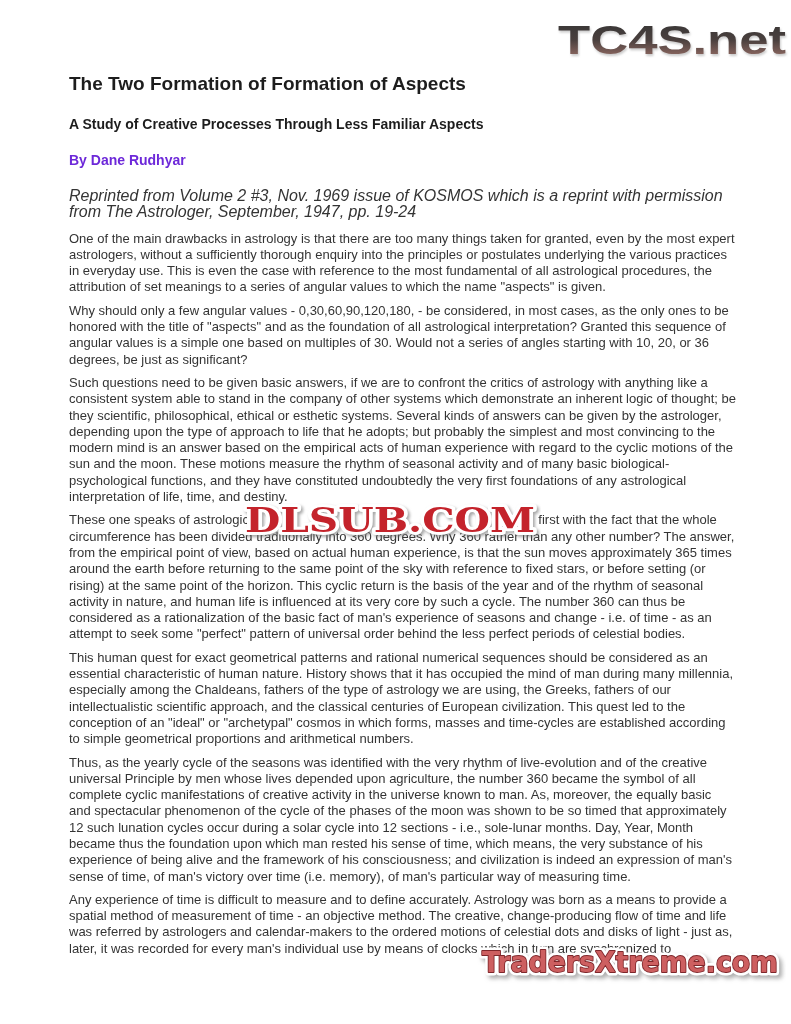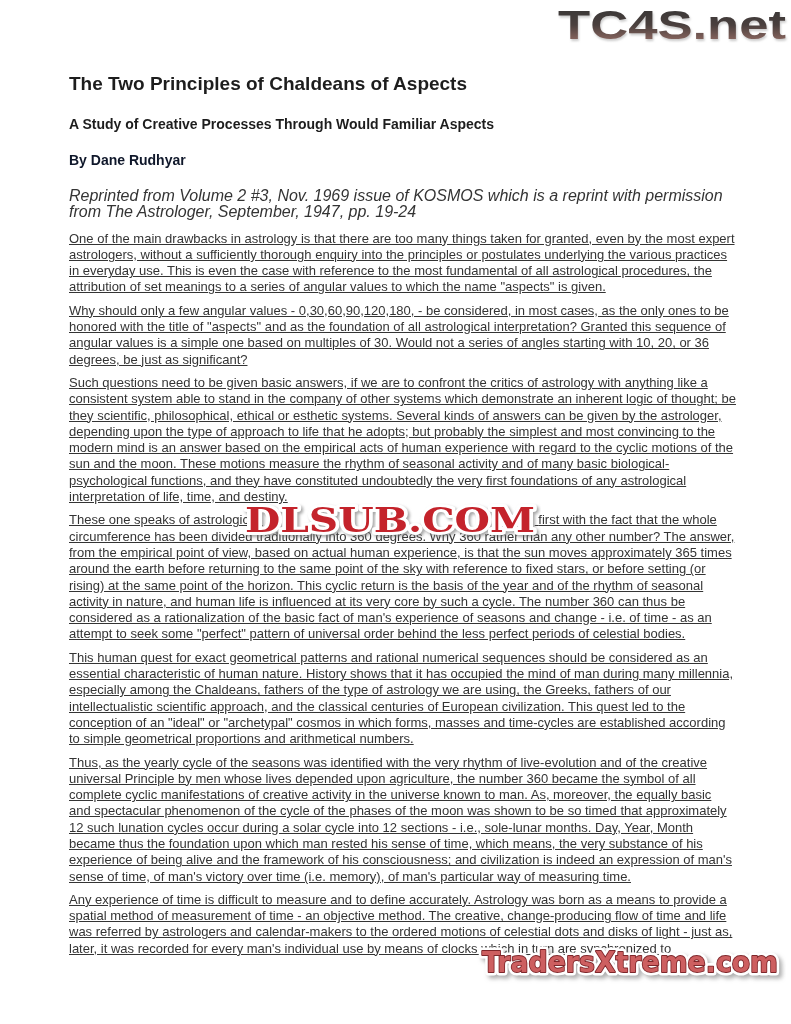--- a/index.html
+++ b/index.html
@@ -5,21 +5,21 @@
   html, body { margin: 0; padding: 0; }
   body {
     width: 791px; height: 1024px;
     background: #ffffff;
     font-family: "Liberation Sans", sans-serif;
     position: relative;
     overflow: hidden;
   }
   .logo-wrap {
     position: absolute;
-    top: 0; right: 2px;
+    top: 15px; right: 2px;
     width: 235px; height: 48px;
   }
   .doc {
     position: absolute;
     left: 69px; top: 73px;
     width: 667px;
     color: #343434;
   }
   .doc h1 {
     margin: 0;
@@ -33,33 +33,32 @@
     font-size: 14px;
     line-height: 17px;
     font-weight: bold;
     color: #1d1d1d;
   }
   .doc .byline {
     margin: 19px 0 0 0;
     font-size: 14px;
     line-height: 17px;
     font-weight: bold;
-    color: #0f172a;
+    color: #6d28d9;
   }
   .doc .note {
     margin: 19px 0 0 0;
     font-size: 16px;
     line-height: 16.3px;
     font-style: italic;
   }
   .doc p.body {
     margin: 7px 0 0 0;
     font-size: 13px;
     line-height: 16.3px;
-    text-decoration: underline;
   }
   .doc p.body.first { margin-top: 10px; }
   .wm-holder { position: relative; }
   .wm-gap {
     display: inline-block;
     width: 272px;
     height: 1px;
     vertical-align: baseline;
   }
   .wm-center {
@@ -88,22 +87,22 @@
         <stop offset="0" stop-color="#343434"></stop>
         <stop offset="0.5" stop-color="#4a403e"></stop>
         <stop offset="1" stop-color="#a3756c"></stop>
       </linearGradient>
     </defs>
     <text x="4" y="39" font-family="Liberation Sans" ,="" sans-serif="" font-size="40" font-weight="bold" textLength="228" lengthAdjust="spacingAndGlyphs" fill="url(#logoGrad)" style="filter: drop-shadow(1px 2px 1px rgba(160,160,160,0.55)); font-family:'Liberation Sans',sans-serif;">TC4S.net</text>
   </svg>
 </div>
 
 <div class="doc">
-  <h1>The Two Principles of Chaldeans of Aspects</h1>
-  <div class="subtitle">A Study of Creative Processes Through Would Familiar Aspects</div>
+  <h1>The Two Formation of Formation of Aspects</h1>
+  <div class="subtitle">A Study of Creative Processes Through Less Familiar Aspects</div>
   <div class="byline">By Dane Rudhyar</div>
   <div class="note">Reprinted from Volume 2 #3, Nov. 1969 issue of KOSMOS which is a reprint with permission from The Astrologer, September, 1947, pp. 19-24</div>
 
   <p class="body first">One of the main drawbacks in astrology is that there are too many things taken for granted, even by the most expert astrologers, without a sufficiently thorough enquiry into the principles or postulates underlying the various practices in everyday use. This is even the case with reference to the most fundamental of all astrological procedures, the attribution of set meanings to a series of angular values to which the name "aspects" is given.</p>
   <p class="body">Why should only a few angular values  - 0,30,60,90,120,180, - be considered, in most cases, as the only ones to be honored with the title of "aspects" and as the foundation of all astrological interpretation? Granted this sequence of angular values is a simple one based on multiples of 30. Would not a series of angles starting with 10, 20, or 36 degrees, be just as significant?</p>
   <p class="body">Such questions need to be given basic answers, if we are to confront the critics of astrology with anything like a consistent system able to stand in the company of other systems which demonstrate an inherent logic of thought; be they scientific, philosophical, ethical or esthetic systems. Several kinds of answers can be given by the astrologer, depending upon the type of approach to life that he adopts; but probably the simplest and most convincing to the modern mind is an answer based on the empirical acts of human experience with regard to the cyclic motions of the sun and the moon. These motions measure the rhythm of seasonal activity and of many basic biological-psychological functions, and they have constituted undoubtedly the very first foundations of any astrological interpretation of life, time, and destiny.</p>
 
   <p class="body wm-holder">
     <span>These one speaks of astrological</span>
     <span class="wm-gap"></span>

